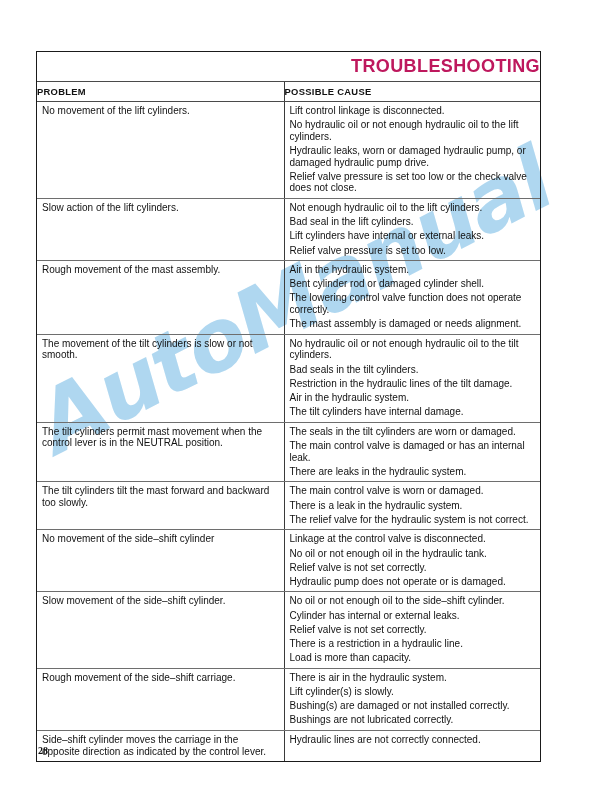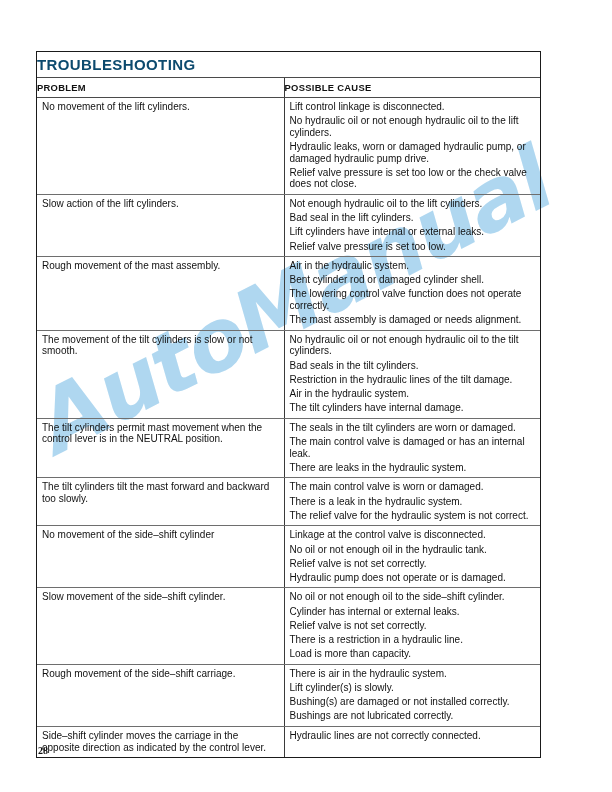--- a/index.html
+++ b/index.html
@@ -59,25 +59,25 @@
     width: 100%;
     border-collapse: collapse;
     table-layout: fixed;
     background: transparent;
   }
 
   table.ts col.c1 { width: 247px; }
   table.ts col.c2 { width: 256px; }
 
   .title-cell {
-    text-align: left;
-    font-size: 15px;
+    text-align: right;
+    font-size: 18px;
     font-weight: 700;
     letter-spacing: 0.4px;
-    color: #0c4a6e;
+    color: #be185d;
     padding: 4px 0 4px 0;
     border-bottom: 1.3px solid #4a4a4a;
     height: 21px;
     box-sizing: border-box;
   }
 
   .hdr-cell {
     text-align: left;
     font-size: 9.4px;
     font-weight: 700;

